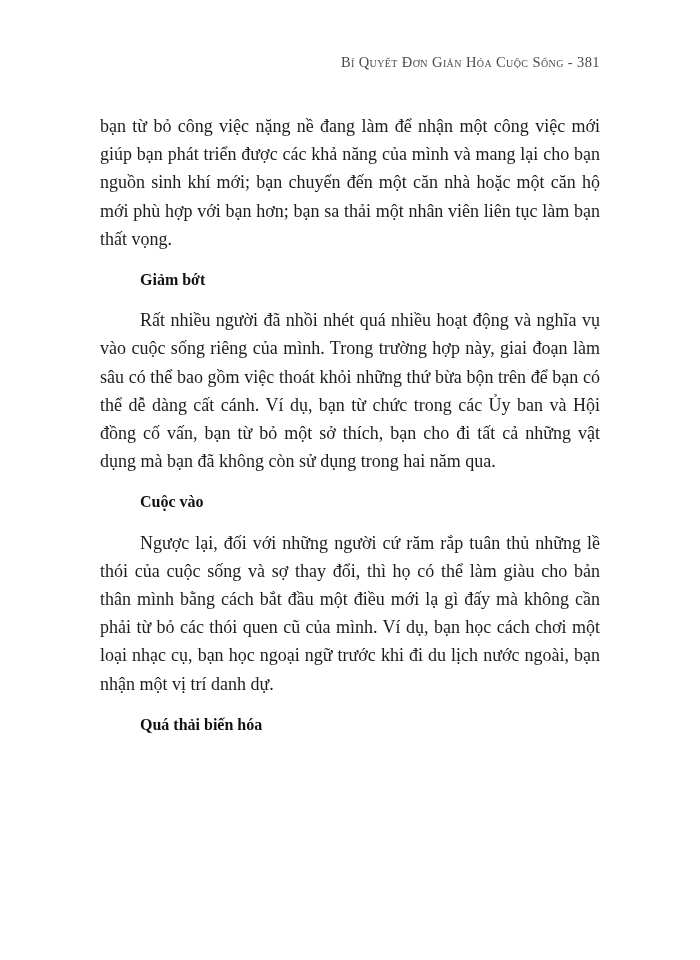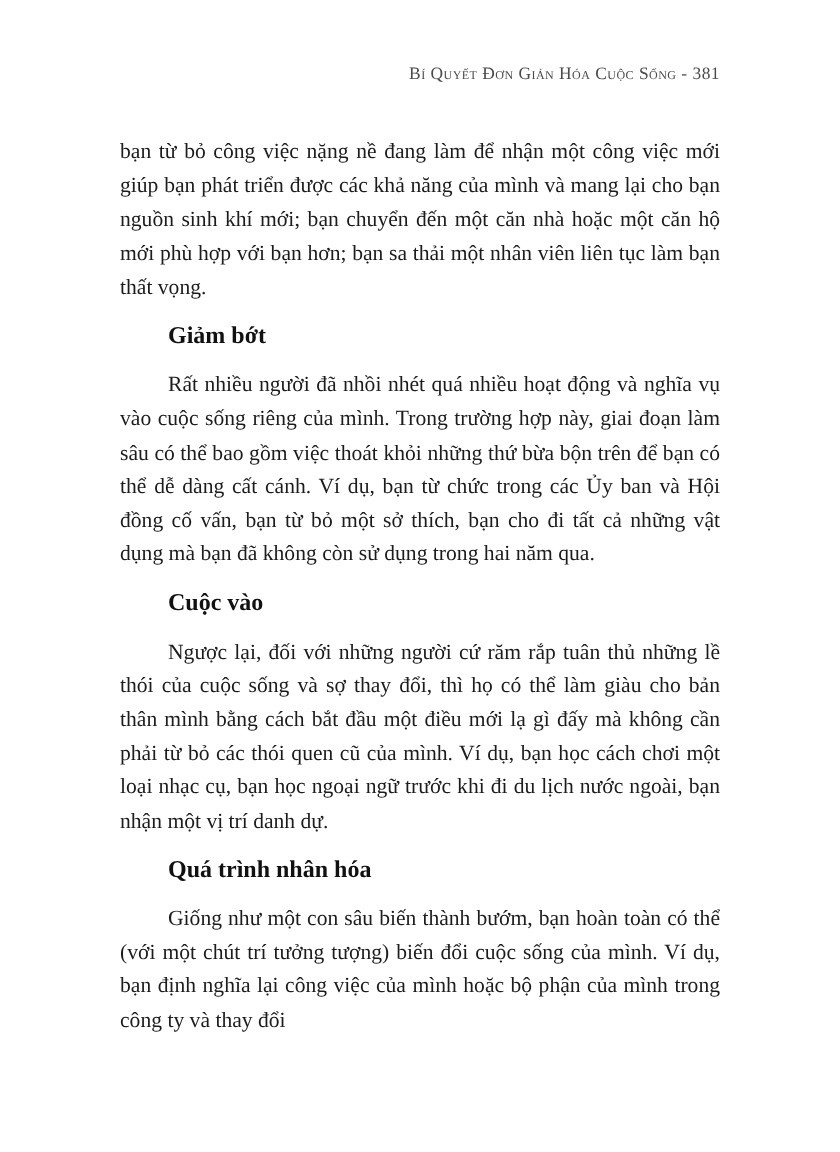--- a/index.html
+++ b/index.html
@@ -45,21 +45,21 @@
     -webkit-hyphens: none;
     hyphens: none;
   }
   p.body-par.no-indent {
     text-indent: 0;
   }
   h2.section-heading {
     margin: 0;
     padding: 0;
     text-indent: 40px;
-    font-size: 20px;
+    font-size: 16px;
     line-height: 28.2px;
     font-weight: bold;
     color: #111111;
     font-family: "Liberation Serif", "DejaVu Serif", serif;
   }
   .gap-before-heading { height: 13px; }
   .gap-after-heading  { height: 12px; }
 </style>
 </head>
 <body>
@@ -83,21 +83,20 @@
     <div class="gap-before-heading"></div>
 
     <h2 class="section-heading">Cuộc vào</h2>
 
     <div class="gap-after-heading"></div>
 
     <p class="body-par">Ngược lại, đối với những người cứ răm rắp tuân thủ những lề thói của cuộc sống và sợ thay đổi, thì họ có thể làm giàu cho bản thân mình bằng cách bắt đầu một điều mới lạ gì đấy mà không cần phải từ bỏ các thói quen cũ của mình. Ví dụ, bạn học cách chơi một loại nhạc cụ, bạn học ngoại ngữ trước khi đi du lịch nước ngoài, bạn nhận một vị trí danh dự.</p>
 
     <div class="gap-before-heading"></div>
 
-    <h2 class="section-heading">Quá trình nhân hóa</h2>
+    <h2 class="section-heading">Quá thải biến hóa</h2>
 
     <div class="gap-after-heading"></div>
 
-    <p class="body-par">Giống như một con sâu biến thành bướm, bạn hoàn toàn có thể (với một chút trí tưởng tượng) biến đổi cuộc sống của mình. Ví dụ, bạn định nghĩa lại công việc của mình hoặc bộ phận của mình trong công ty và thay đổi</p>
 
   </div>
 
 </div>
 
 </body></html>

